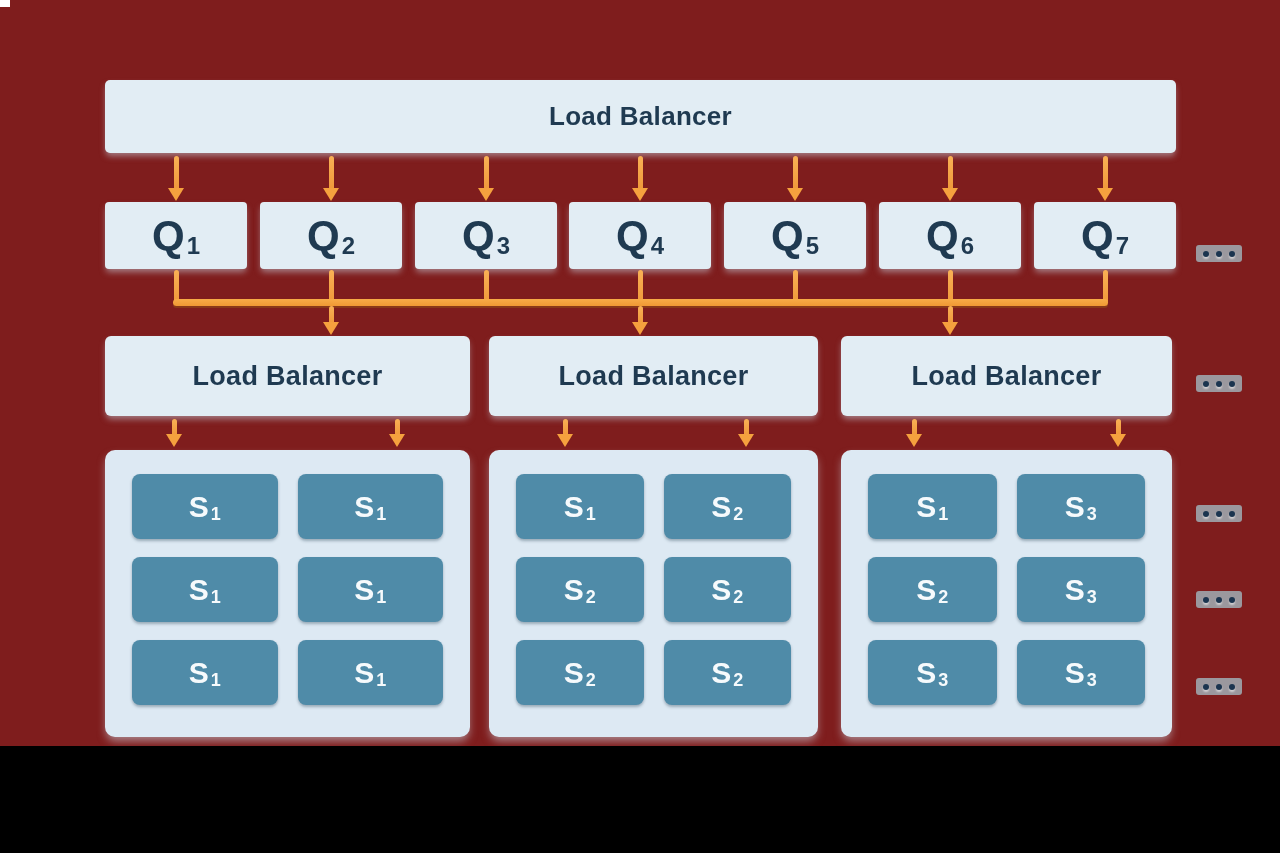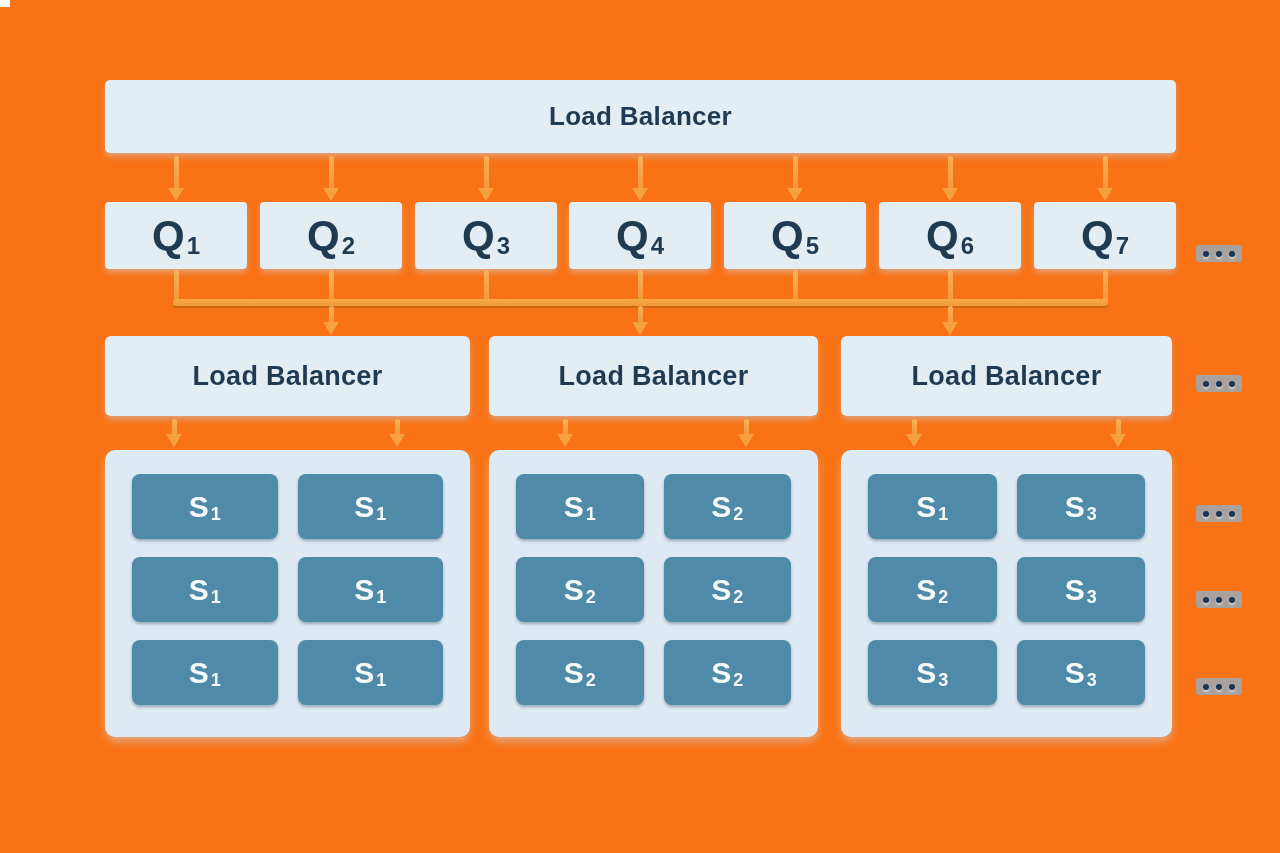--- a/index.html
+++ b/index.html
@@ -1,17 +1,17 @@
 <!DOCTYPE html>
 <html><head>
 <meta charset="utf-8">
 <style>
   html,body{margin:0;padding:0;background:#000;}
   #canvas{
-    position:relative;width:1280px;height:853px;background:#f97316;overflow:hidden;
+    position:relative;width:1280px;height:746px;background:#7f1d1d;overflow:hidden;
     font-family:"Liberation Sans","DejaVu Sans",sans-serif;
   }
   .corner-artifact{position:absolute;left:0;top:0;width:10px;height:7px;background:#fff;}
 
   
   .lightbox{
     background:#e2edf4;color:#1f3a51;font-weight:bold;
     display:flex;align-items:center;justify-content:center;
     box-shadow:0 4px 6px -1px rgba(198,210,222,.55);
   }

